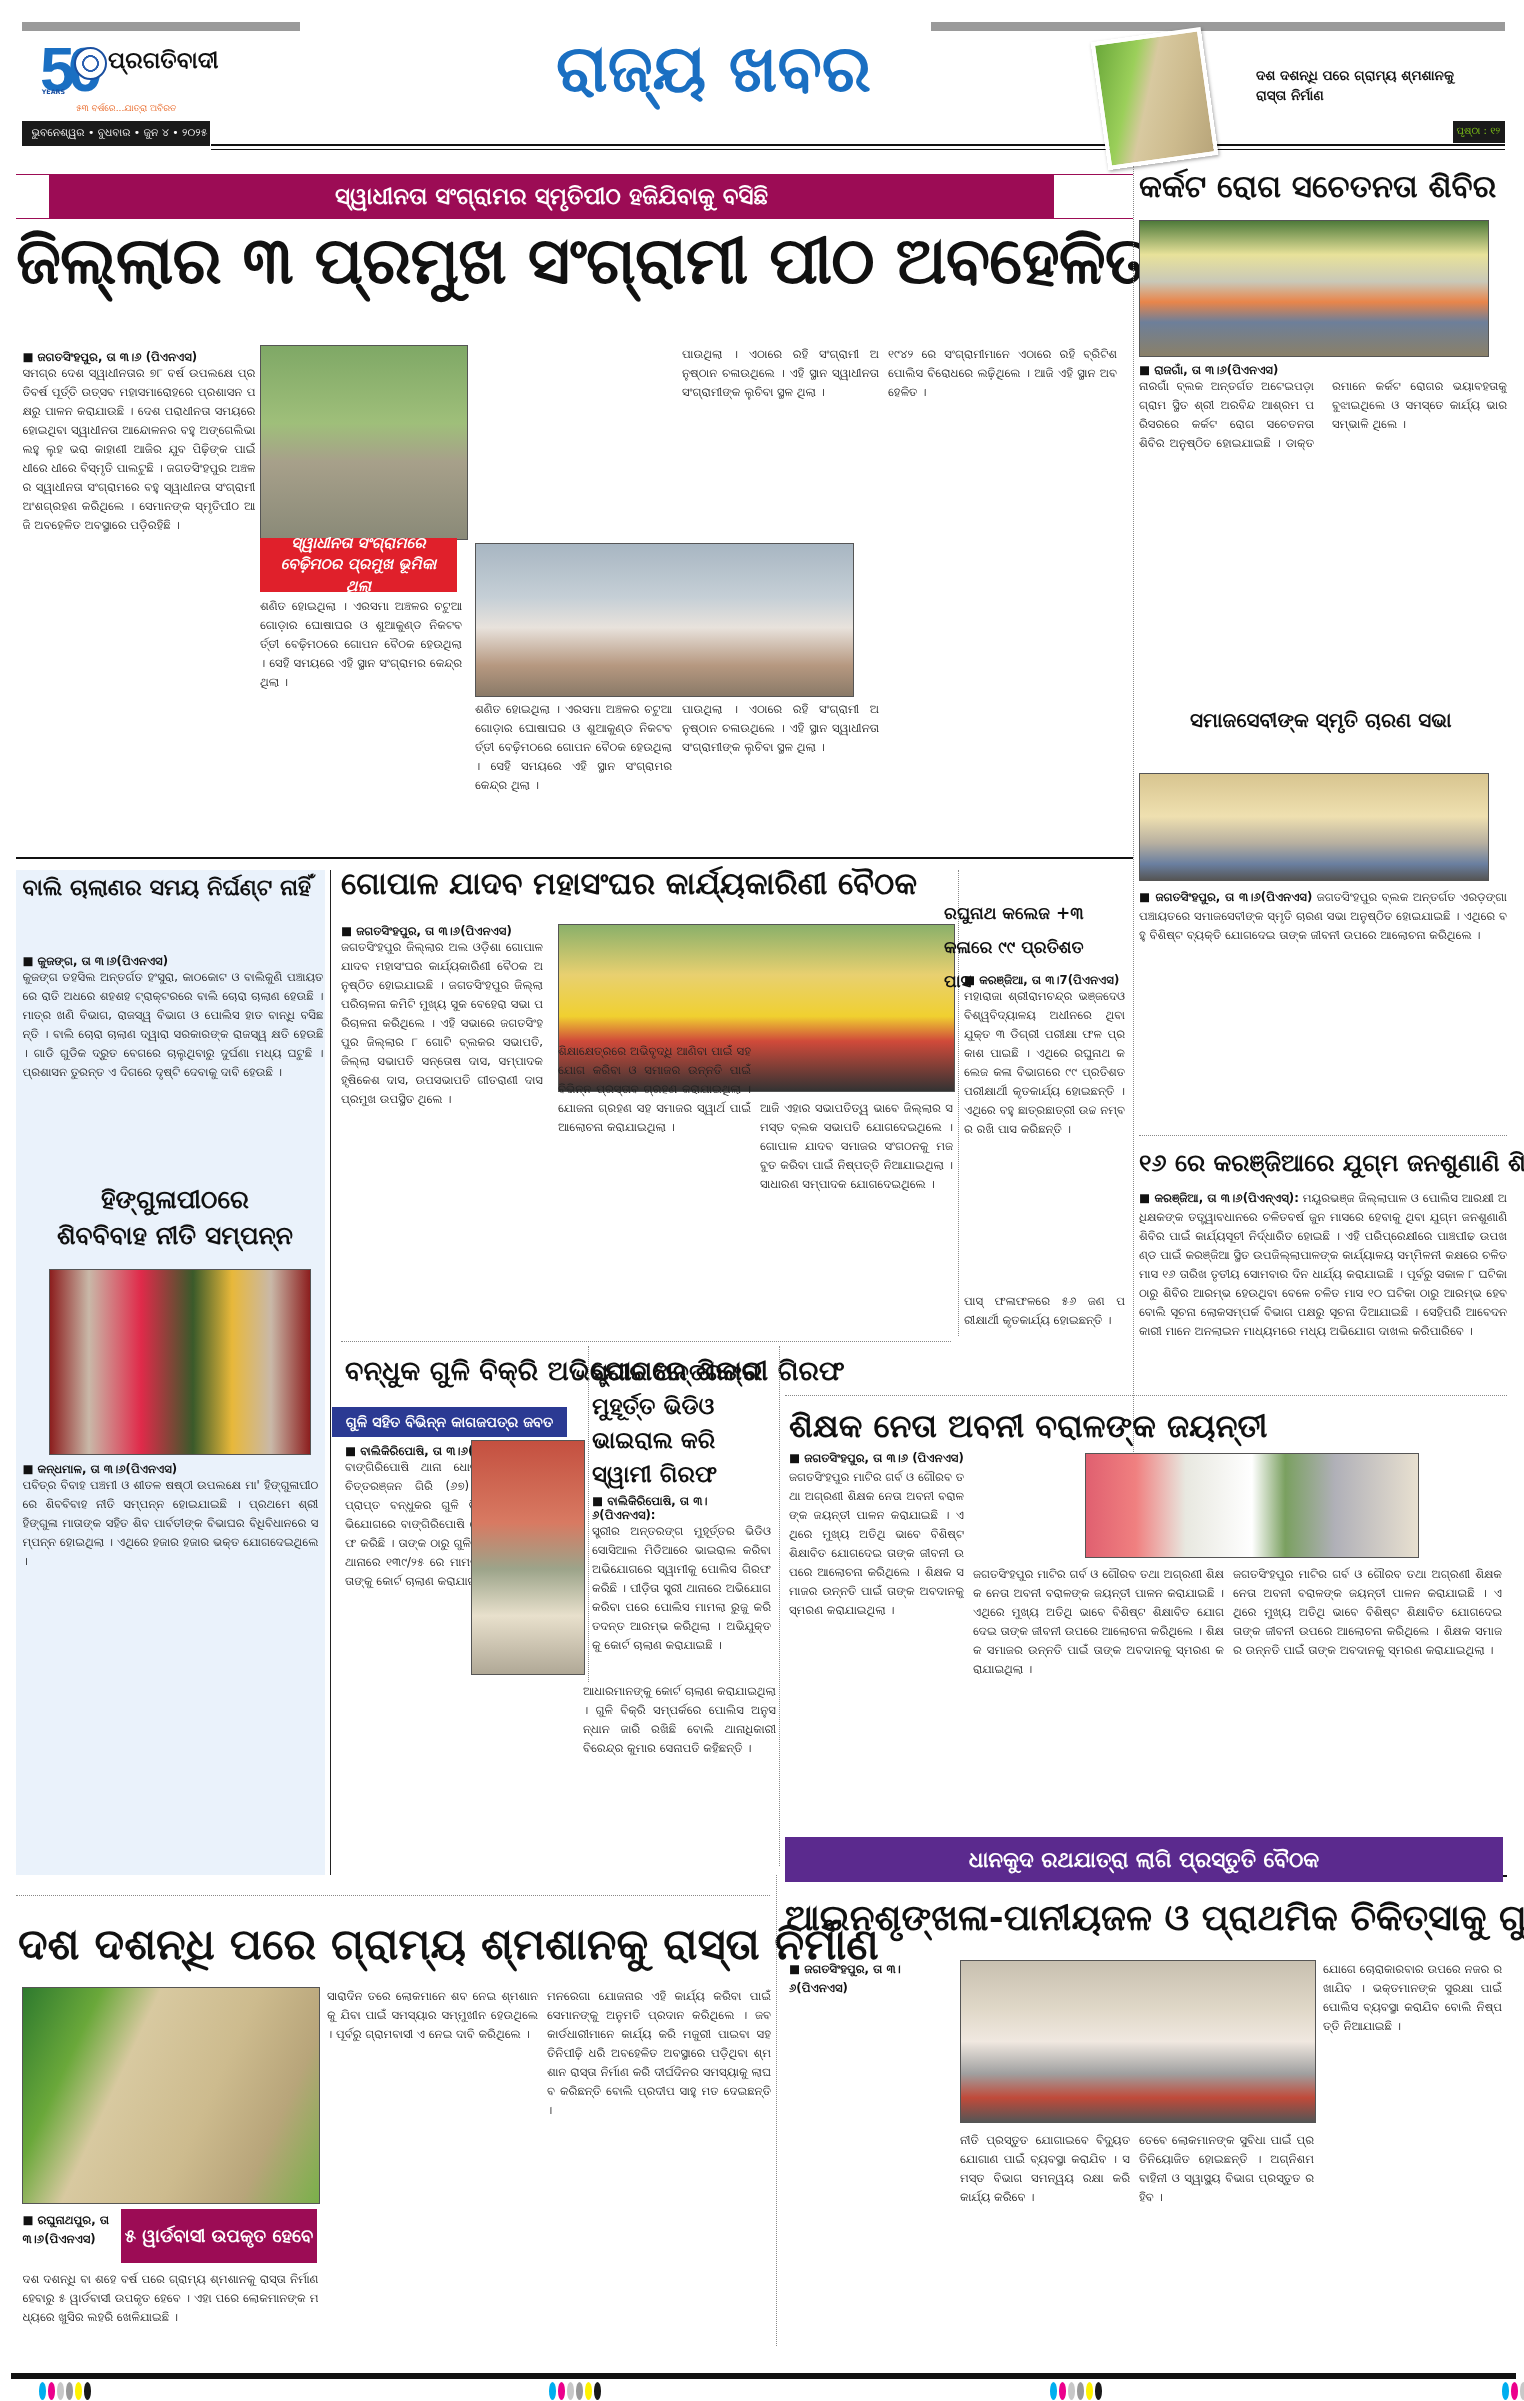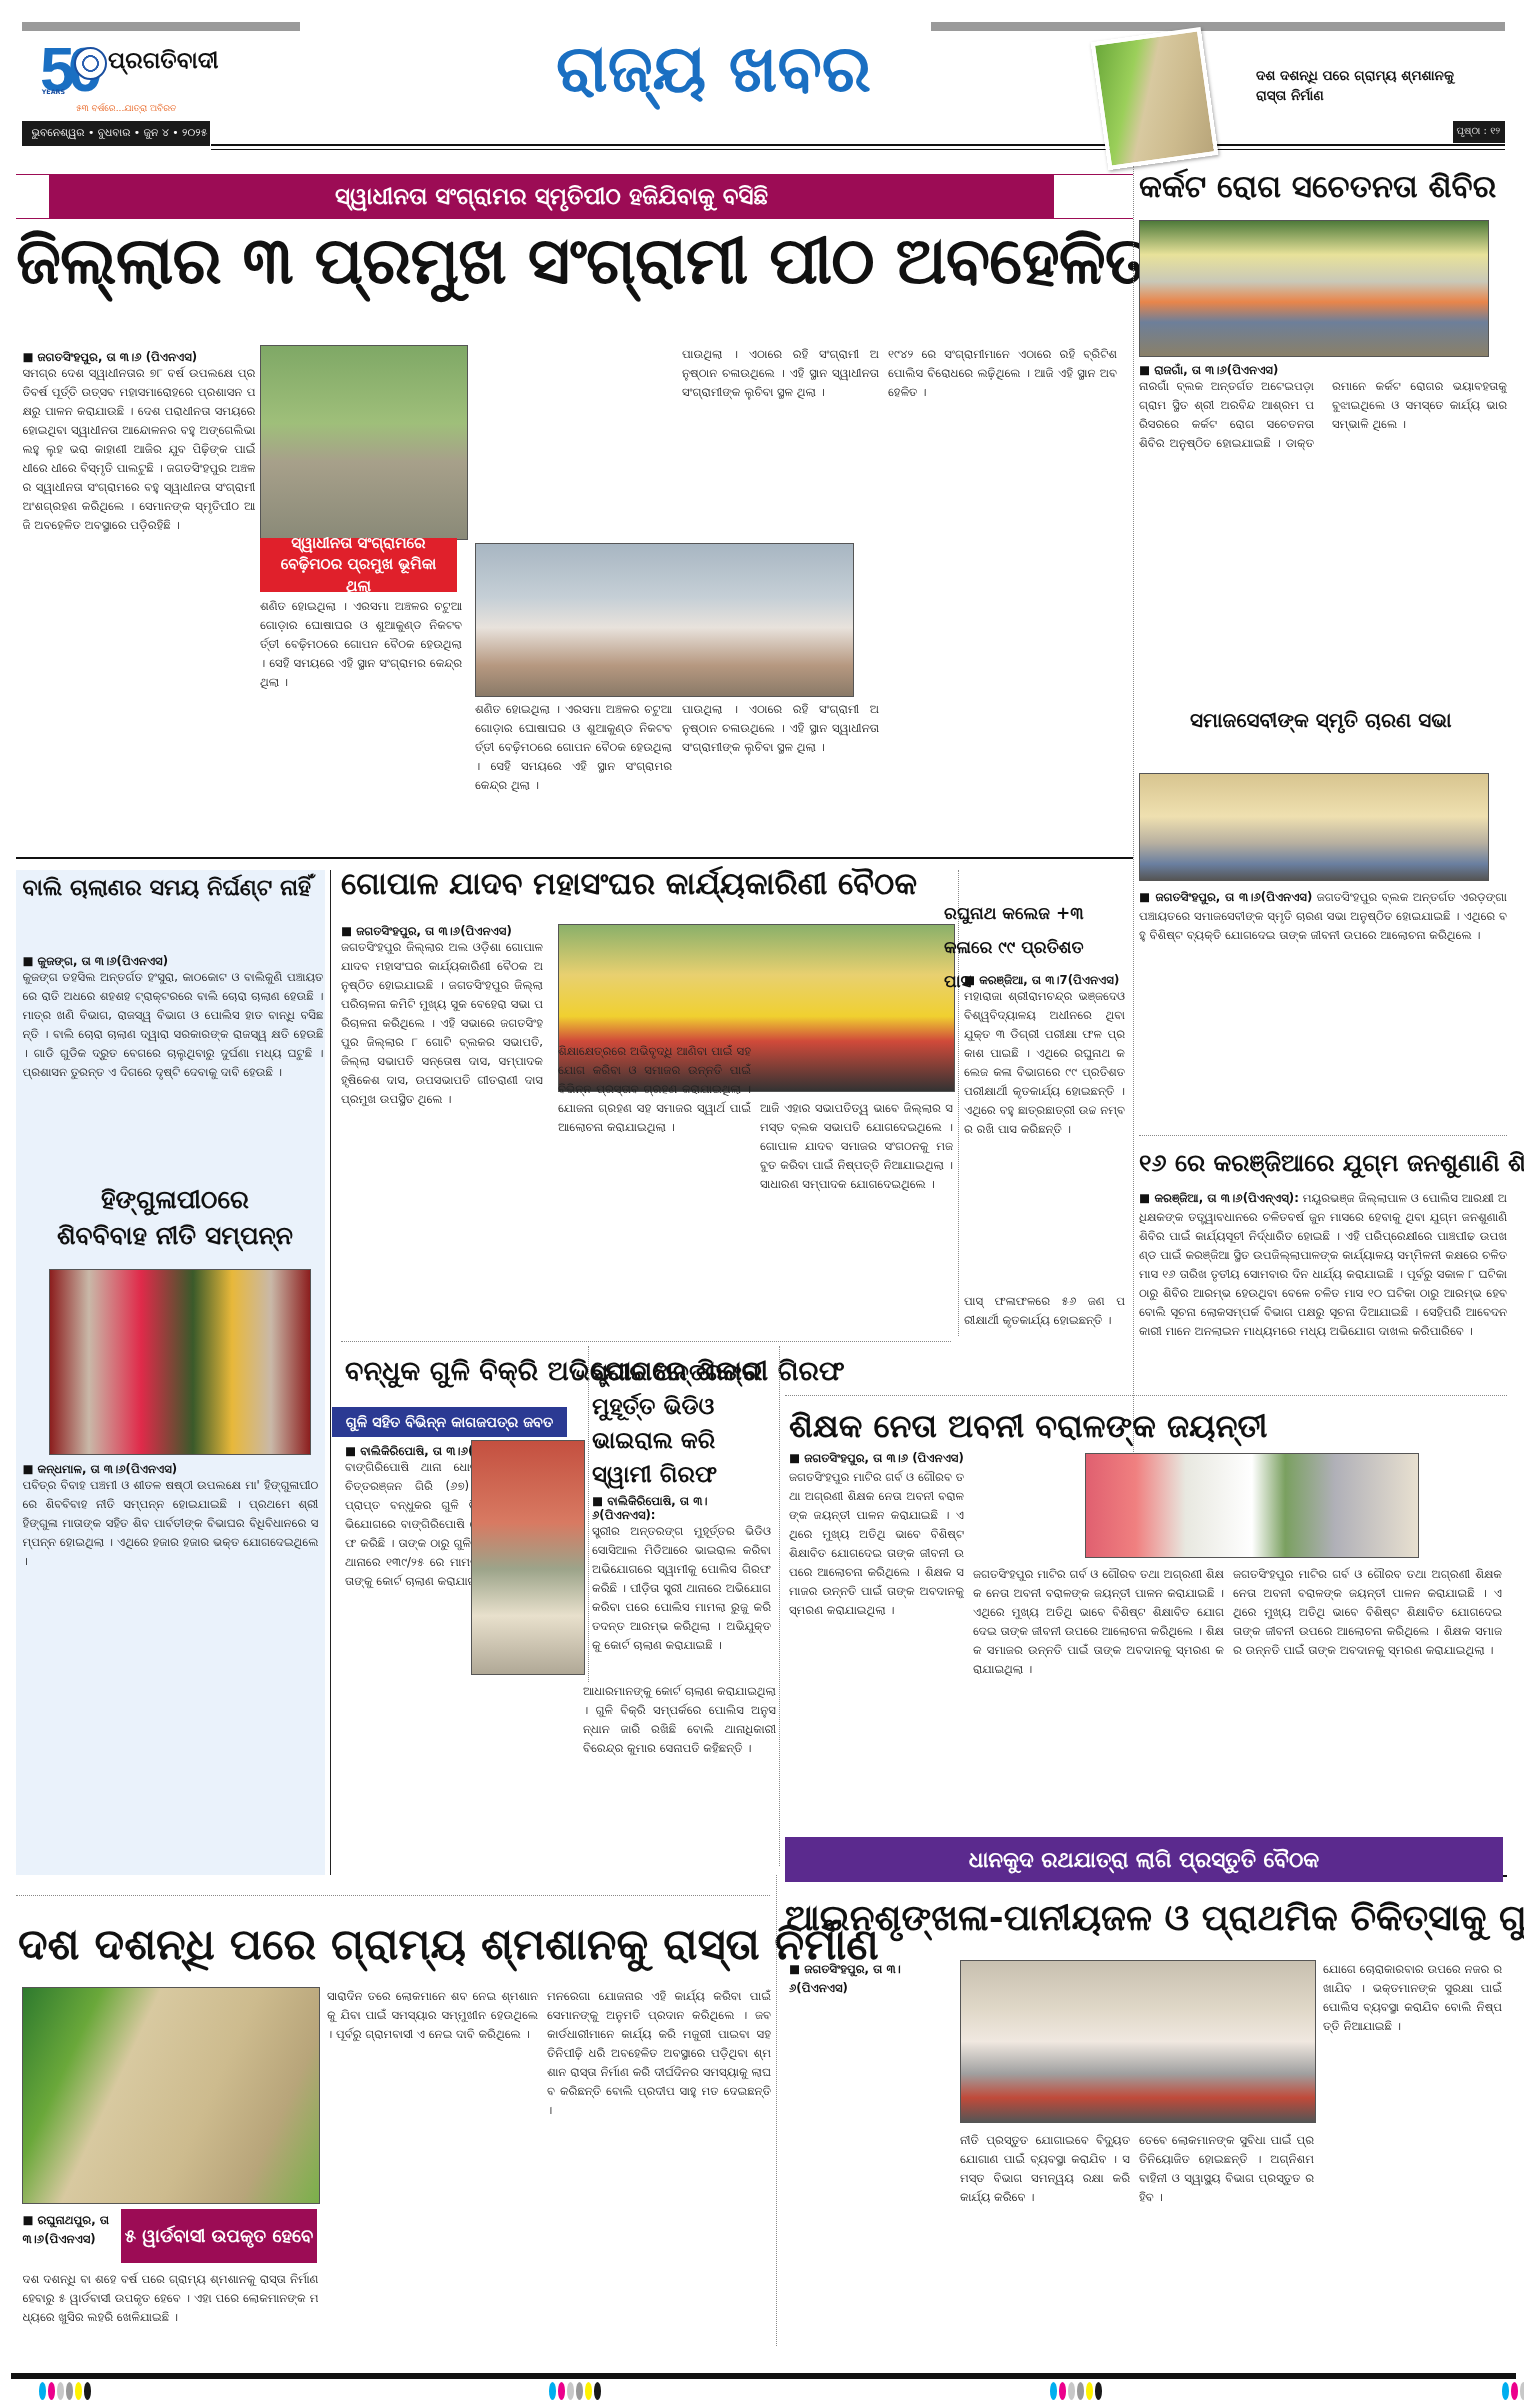--- a/index.html
+++ b/index.html
@@ -32,38 +32,38 @@
 
 <div class="abs" style="left:22.4px;top:121px;width:188px;height:25px;background:#1a1a1a;color:#fff;">
   <span style="display:block;padding:4.5px 9px;font-size:10.8px;white-space:nowrap;">ଭୁବନେଶ୍ୱର • ବୁଧବାର • ଜୁନ ୪ • ୨୦୨୫</span>
 </div>
 <div class="abs rule2" style="left:211px;top:144px;width:1294px;"></div>
 
 <div class="abs" style="left:556px;top:36px;font-size:65px;font-weight:bold;color:#1a6fc2;white-space:nowrap;line-height:1;">ରାଜ୍ୟ ଖବର</div>
 
 <div class="abs" style="left:1099px;top:34px;width:103px;height:121px;transform:rotate(-8deg);border:4.5px solid #fff;box-shadow:0.9px 1.8px 3.6px rgba(0,0,0,.35);background:linear-gradient(110deg,#6aa83a 0%,#9bcf5a 30%,#d8c9a0 45%,#cdbb8e 70%,#b8a57a 100%);"></div>
 <div class="abs" style="left:1256px;top:65px;width:215px;font-size:13.5px;font-weight:bold;line-height:20px;">ଦଶ ଦଶନ୍ଧି ପରେ ଗ୍ରାମ୍ୟ ଶ୍ମଶାନକୁ ରାସ୍ତା ନିର୍ମାଣ</div>
-<div class="abs" style="left:1453px;top:121px;width:52px;height:22.4px;background:#1a1a1a;color:#e5e5e5;">
+<div class="abs" style="left:1453px;top:121px;width:52px;height:22.4px;background:#1a1a1a;color:#84cc16;">
   <span style="display:block;padding:3.6px 3.6px;font-size:10px;white-space:nowrap;">ପୃଷ୍ଠା : ୧୨</span>
 </div>
 
 <div class="abs" style="left:16px;top:174px;width:1117px;border-top:0.9px solid #9c0c55;"></div>
 <div class="abs" style="left:16px;top:218px;width:1117px;border-top:0.9px solid #9c0c55;"></div>
 <div class="abs" style="left:49px;top:174px;width:1005px;height:45px;background:#9c0c55;display:flex;align-items:center;justify-content:center;">
   <span style="color:#fff;font-size:23px;font-weight:bold;">ସ୍ୱାଧୀନତା ସଂଗ୍ରାମର ସ୍ମୃତିପୀଠ ହଜିଯିବାକୁ ବସିଛି</span>
 </div>
 <div class="abs hl" style="left:16px;top:224px;width:1117px;font-size:65px;white-space:nowrap;letter-spacing:-0.9px;">ଜିଲ୍ଲାର ୩ ପ୍ରମୁଖ ସଂଗ୍ରାମୀ ପୀଠ ଅବହେଳିତ</div>
 
 <div class="abs" style="left:22.4px;top:350px;width:233px;height:449px;">
   <div class="dateline">ଜଗତସିଂହପୁର, ତା ୩।୬ (ପିଏନଏସ)</div>
   <div class="body-text" style="height:431px;">ସମଗ୍ର ଦେଶ ସ୍ୱାଧୀନତାର ୭୮ ବର୍ଷ ଉପଲକ୍ଷେ ପ୍ରତିବର୍ଷ ପୂର୍ତ୍ତି ଉତ୍ସବ ମହାସମାରୋହରେ ପ୍ରଶାସନ ପକ୍ଷରୁ ପାଳନ କରାଯାଉଛି । ଦେଶ ପରାଧୀନତା ସମୟରେ ହୋଇଥିବା ସ୍ୱାଧୀନତା ଆନ୍ଦୋଳନର ବହୁ ଅଙ୍ଗେଲିଭା ଲହୁ ଲୁହ ଭରା କାହାଣୀ ଆଜିର ଯୁବ ପିଢ଼ିଙ୍କ ପାଇଁ ଧୀରେ ଧୀରେ ବିସ୍ମୃତି ପାଲଟୁଛି । ଜଗତସିଂହପୁର ଅଞ୍ଚଳର ସ୍ୱାଧୀନତା ସଂଗ୍ରାମରେ ବହୁ ସ୍ୱାଧୀନତା ସଂଗ୍ରାମୀ ଅଂଶଗ୍ରହଣ କରିଥିଲେ । ସେମାନଙ୍କ ସ୍ମୃତିପୀଠ ଆଜି ଅବହେଳିତ ଅବସ୍ଥାରେ ପଡ଼ିରହିଛି ।</div>
 </div>
 <div class="abs photo" style="left:260px;top:345px;width:206px;height:193px;background:linear-gradient(180deg,#7fa866 0%,#9fbf7a 40%,#a7a08a 60%,#8a8a78 100%);"></div>
 <div class="abs" style="left:260px;top:538px;width:197px;height:54px;background:#e0202b;display:flex;align-items:center;justify-content:center;text-align:center;">
-  <span style="color:#fff;font-size:15.2px;font-weight:bold;line-height:21.5px;padding:0 18px;">ସ୍ୱାଧୀନତା ସଂଗ୍ରାମରେ ବେଢ଼ିମଠର ପ୍ରମୁଖ ଭୂମିକା ଥିଲା</span>
+  <span style="color:#fff;font-size:15.2px;font-weight:bold;line-height:21.5px;padding:0 18px;font-style:italic;">ସ୍ୱାଧୀନତା ସଂଗ୍ରାମରେ ବେଢ଼ିମଠର ପ୍ରମୁଖ ଭୂମିକା ଥିଲା</span>
 </div>
 <div class="abs photo" style="left:475px;top:543px;width:377px;height:152px;background:linear-gradient(180deg,#a8b6c2 0%,#c5cfd6 35%,#e8e2dc 55%,#b69880 80%,#8a7a68 100%);"></div>
 <div class="abs body-text" style="left:260px;top:597px;width:202px;height:202px;">ଶଣିତ ହୋଇଥିଲା । ଏରସମା ଅଞ୍ଚଳର ଚଟୁଆ ଗୋଡ଼ାର ଘୋଷାଘର ଓ ଶୁଆକୁଣ୍ଡ ନିକଟବର୍ତ୍ତୀ ବେଢ଼ିମଠରେ ଗୋପନ ବୈଠକ ହେଉଥିଲା । ସେହି ସମୟରେ ଏହି ସ୍ଥାନ ସଂଗ୍ରାମର କେନ୍ଦ୍ର ଥିଲା ।</div>
 <div class="abs body-text" style="left:682px;top:345px;width:197px;height:193px;">ପାଉଥିଲା । ଏଠାରେ ରହି ସଂଗ୍ରାମୀ ଅନୁଷ୍ଠାନ ଚଳାଉଥିଲେ । ଏହି ସ୍ଥାନ ସ୍ୱାଧୀନତା ସଂଗ୍ରାମୀଙ୍କ ଲୁଚିବା ସ୍ଥଳ ଥିଲା ।</div>
 <div class="abs body-text" style="left:888px;top:345px;width:229px;height:453px;">୧୯୪୨ ରେ ସଂଗ୍ରାମୀମାନେ ଏଠାରେ ରହି ବ୍ରିଟିଶ ପୋଲିସ ବିରୋଧରେ ଲଢ଼ିଥିଲେ । ଆଜି ଏହି ସ୍ଥାନ ଅବହେଳିତ ।</div>
 <div class="abs body-text" style="left:475px;top:700px;width:197px;height:99px;">ଶଣିତ ହୋଇଥିଲା । ଏରସମା ଅଞ୍ଚଳର ଚଟୁଆ ଗୋଡ଼ାର ଘୋଷାଘର ଓ ଶୁଆକୁଣ୍ଡ ନିକଟବର୍ତ୍ତୀ ବେଢ଼ିମଠରେ ଗୋପନ ବୈଠକ ହେଉଥିଲା । ସେହି ସମୟରେ ଏହି ସ୍ଥାନ ସଂଗ୍ରାମର କେନ୍ଦ୍ର ଥିଲା ।</div>
 <div class="abs body-text" style="left:682px;top:700px;width:197px;height:99px;">ପାଉଥିଲା । ଏଠାରେ ରହି ସଂଗ୍ରାମୀ ଅନୁଷ୍ଠାନ ଚଳାଉଥିଲେ । ଏହି ସ୍ଥାନ ସ୍ୱାଧୀନତା ସଂଗ୍ରାମୀଙ୍କ ଲୁଚିବା ସ୍ଥଳ ଥିଲା ।</div>
 
 <div class="abs dotv" style="left:1133px;top:166px;height:1328px;"></div>
 

